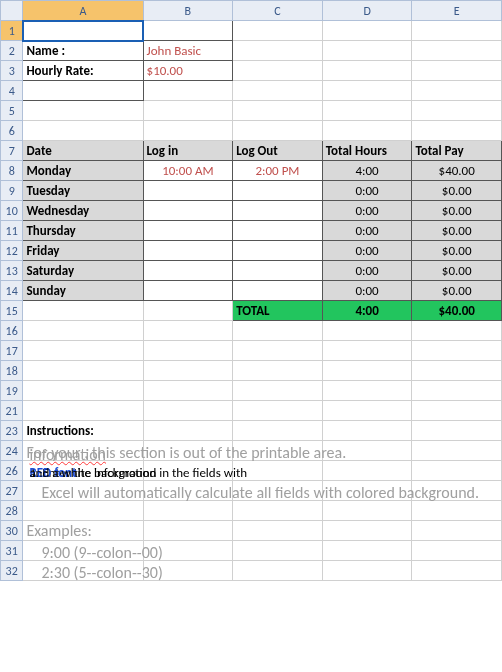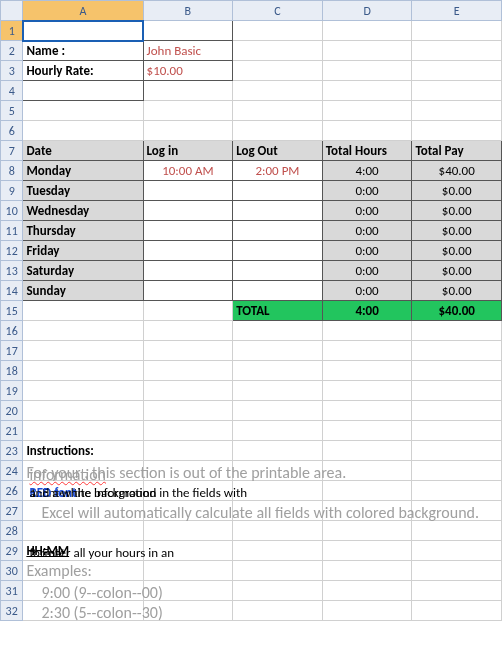--- a/index.html
+++ b/index.html
@@ -258,28 +258,20 @@
       </tr>
   <tr>
         <td class="rowhdr">19</td>
         <td></td>
         <td></td>
         <td></td>
         <td></td>
         <td></td>
       </tr>
   <tr>
-        <td class="rowhdr">20</td>
-        <td></td>
-        <td></td>
-        <td></td>
-        <td></td>
-        <td></td>
-      </tr>
-  <tr>
         <td class="rowhdr">21</td>
         <td></td>
         <td></td>
         <td></td>
         <td></td>
         <td></td>
       </tr>
 
   <tr>
     <td class="rowhdr">23</td>
@@ -330,30 +322,20 @@
 
   <tr>
         <td class="rowhdr">28</td>
         <td></td>
         <td></td>
         <td></td>
         <td></td>
         <td></td>
       </tr>
 
-  <tr>
-    <td class="rowhdr">29</td>
-    <td class="overflow">
-          <span><span>2. Enter all your hours in an </span><b style="text-decoration:underline">HH:MM</b><span> format.</span></span>
-        </td>
-    <td></td>
-        <td></td>
-        <td></td>
-        <td></td>
-  </tr>
 
   <tr>
     <td class="rowhdr">30</td>
     <td class="lightgray indent">Examples:</td>
     <td></td>
         <td></td>
         <td></td>
         <td></td>
   </tr>
 

